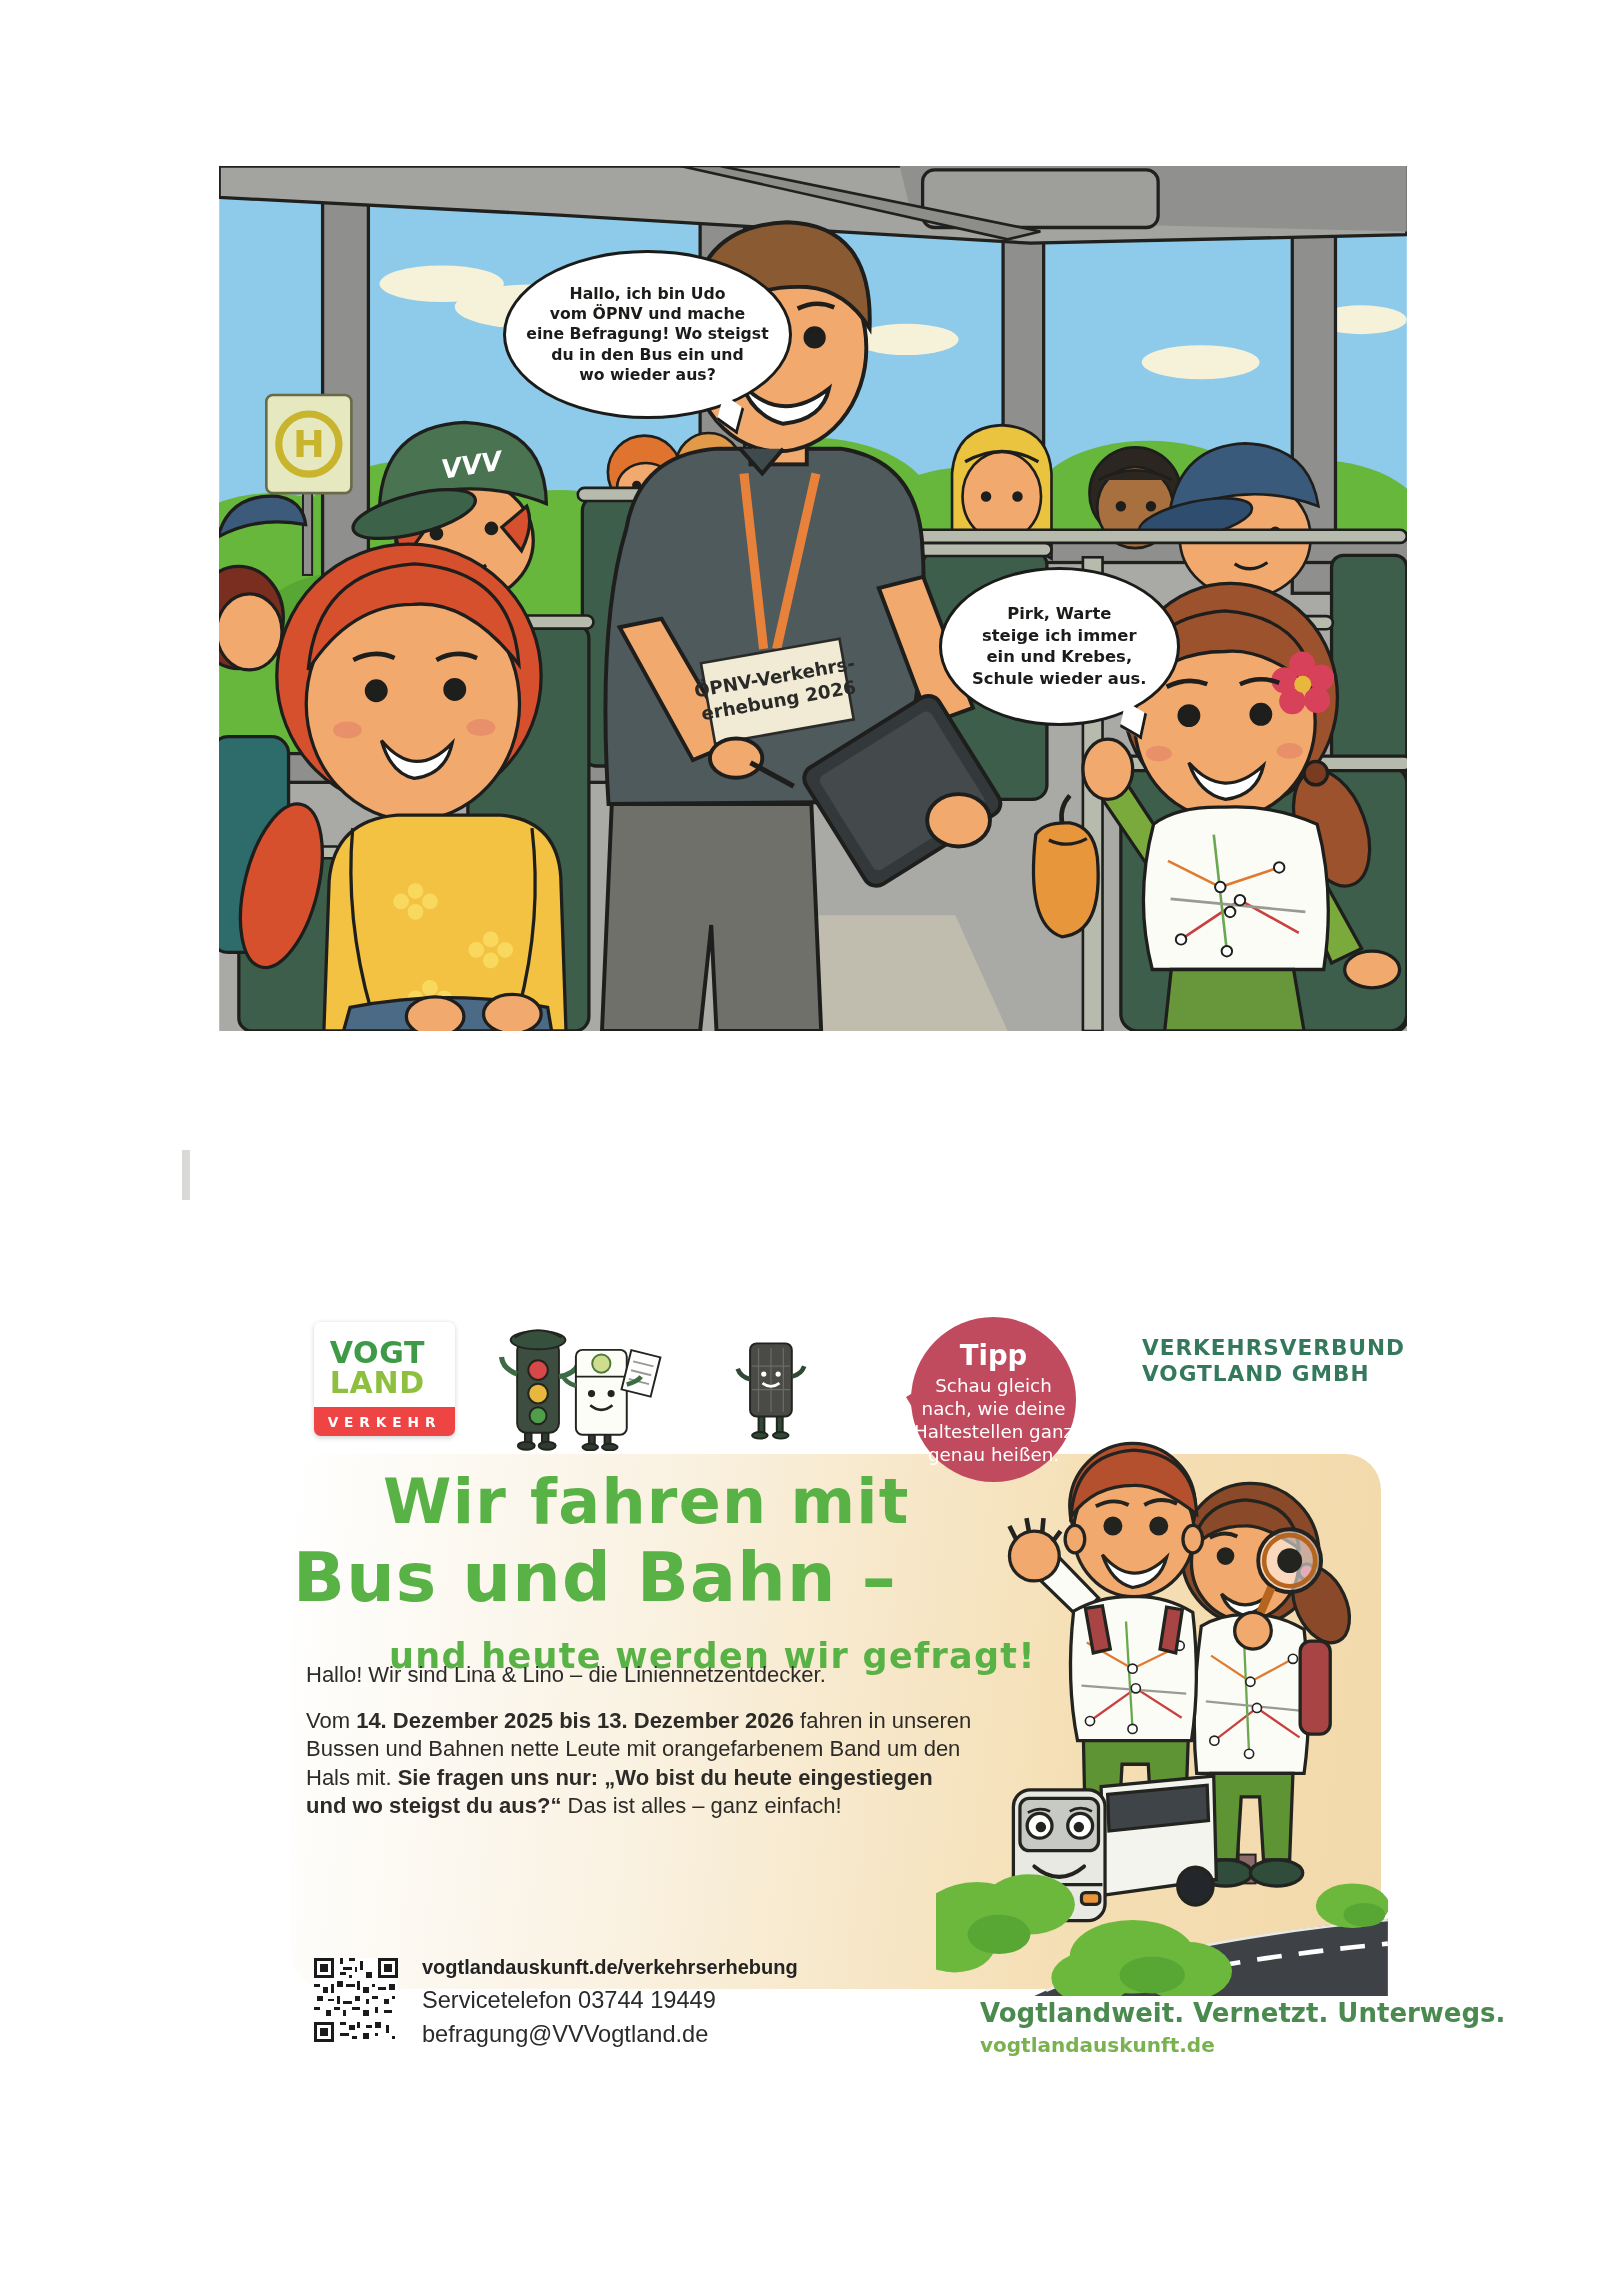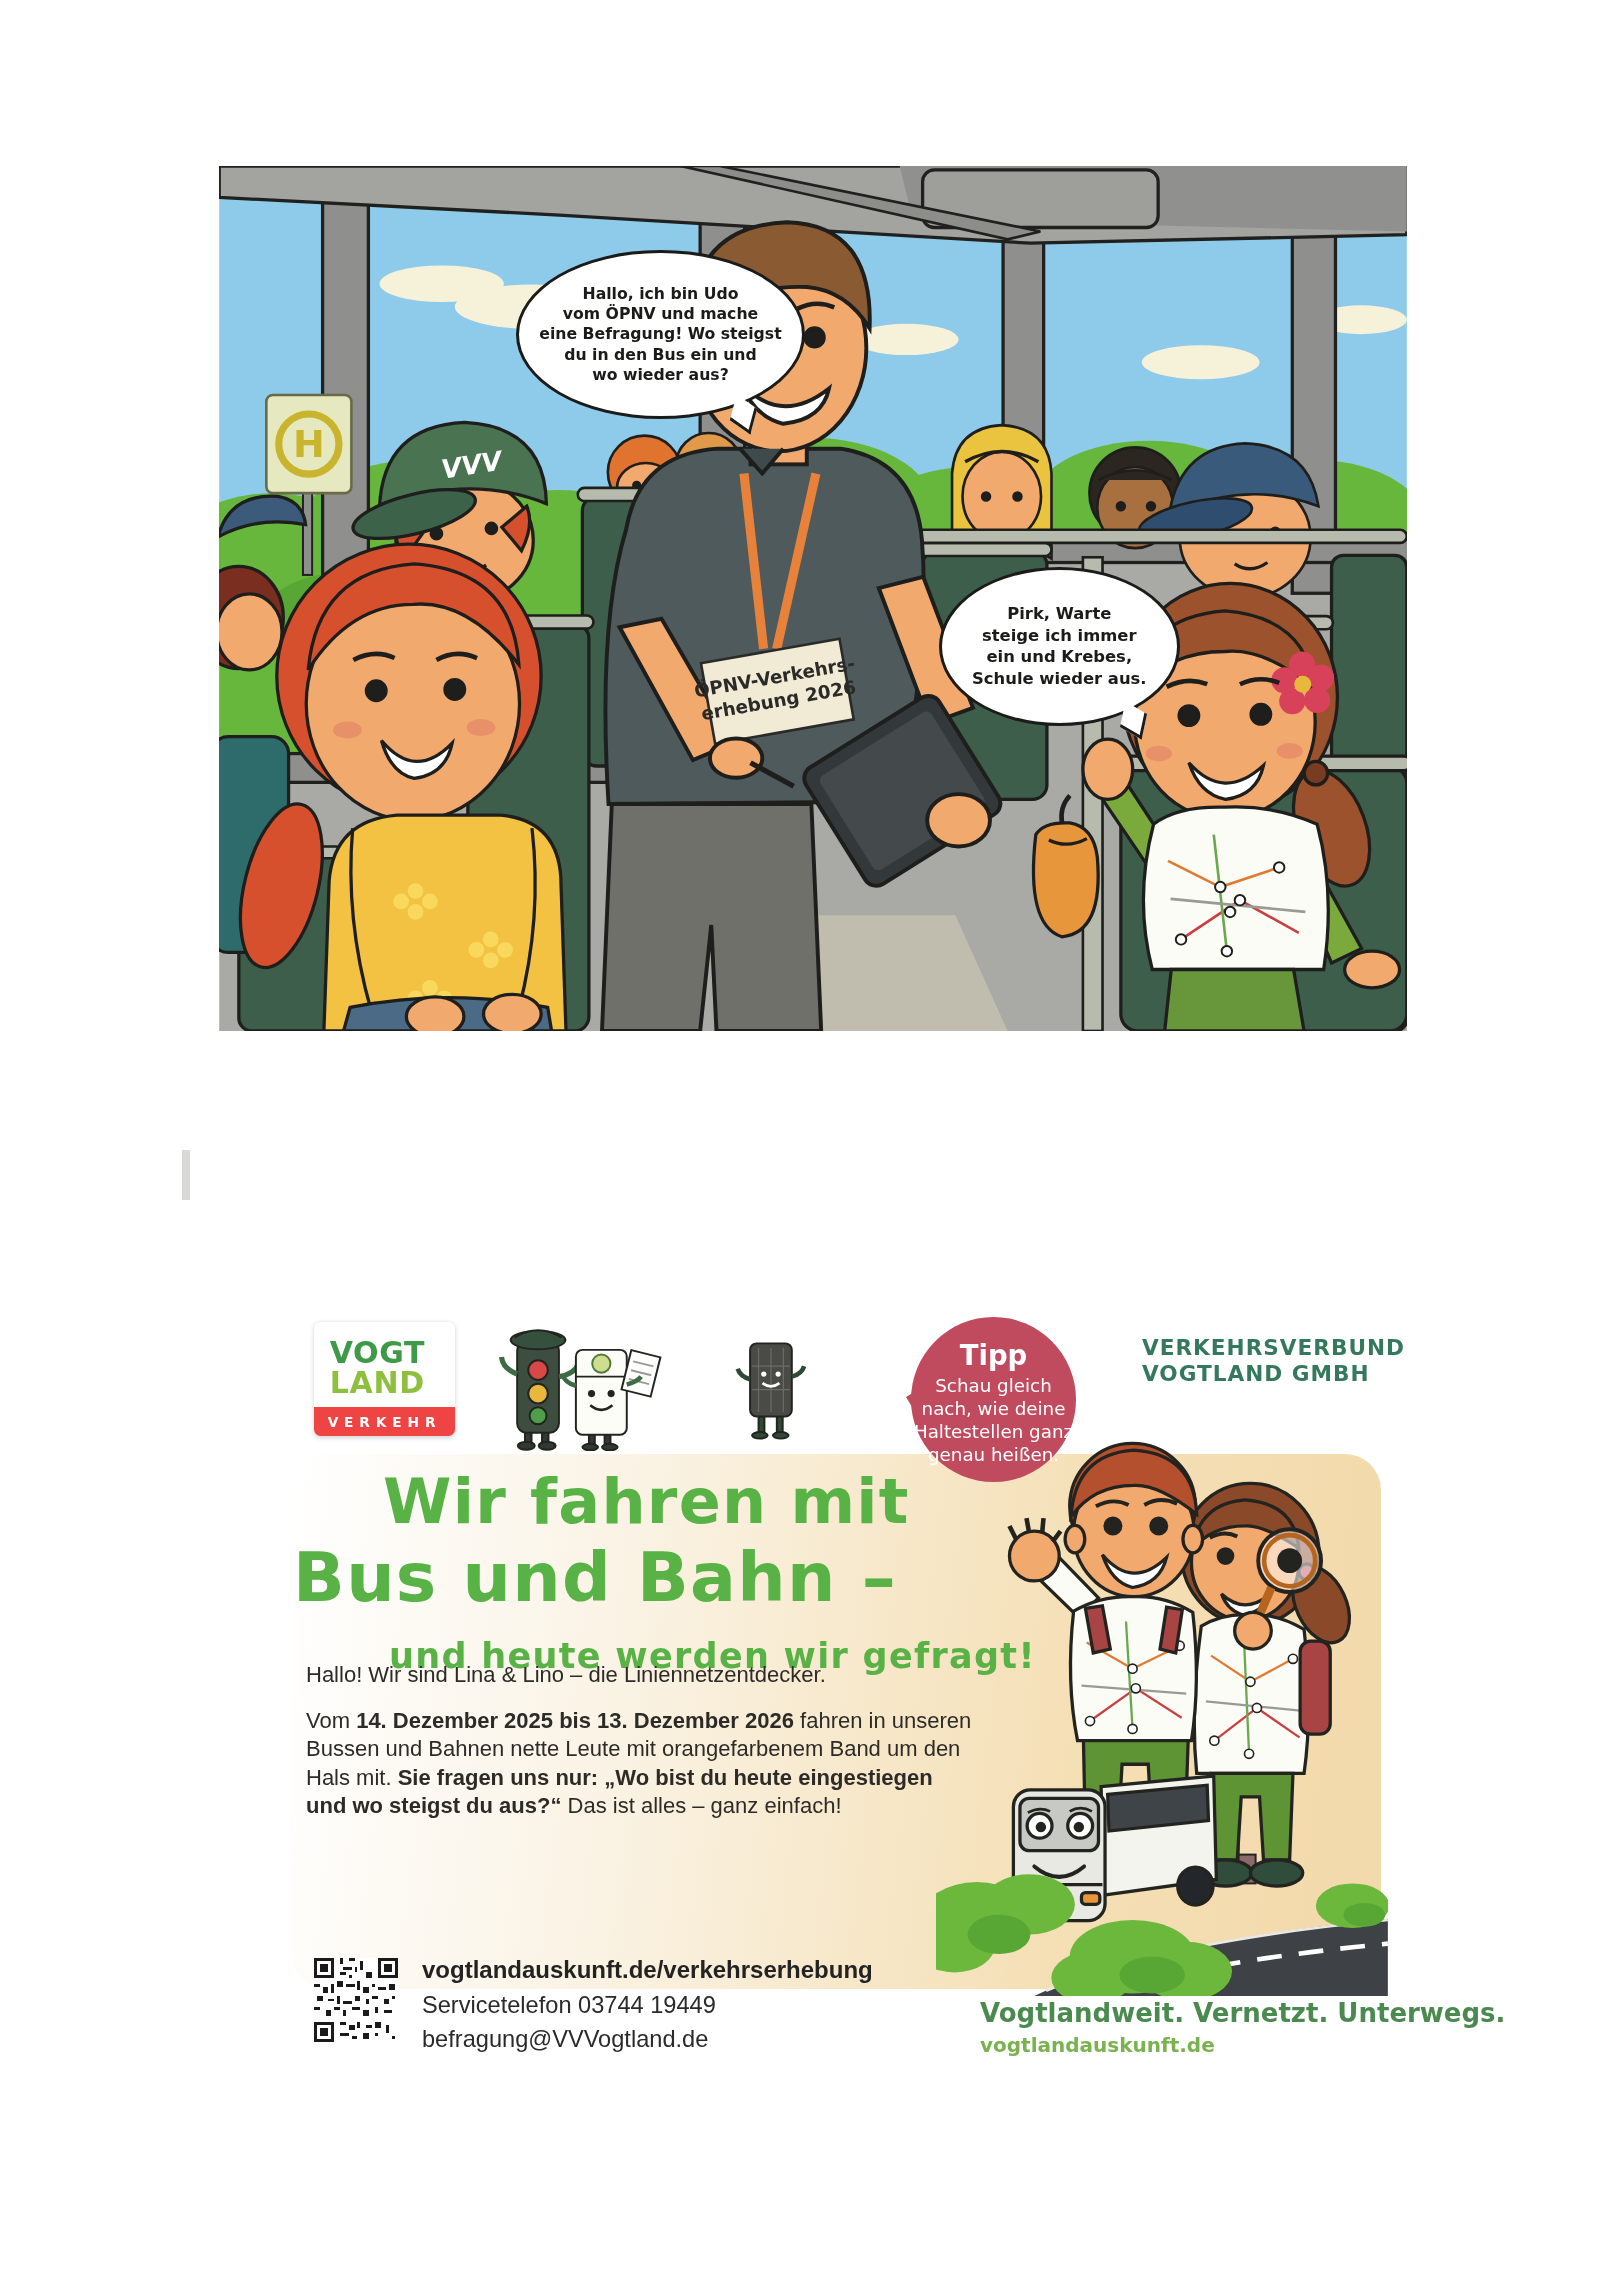--- a/index.html
+++ b/index.html
@@ -7,21 +7,21 @@
         font-family:"Liberation Sans",sans-serif;color:#2d2b28;}
 
   
   .comic{position:absolute;left:219px;top:166px;width:1188px;height:865px;}
   .comic svg{position:absolute;left:0;top:0;width:100%;height:100%;}
   .bubble{position:absolute;background:#fff;border:3.3px solid #1b1b19;border-radius:50%;
           display:flex;align-items:center;justify-content:center;text-align:center;
           white-space:pre-line;font-weight:700;color:#1b1b19;
           font-family:"DejaVu Sans",sans-serif;z-index:5;}
   .bubble .tail{position:absolute;width:22px;height:22px;background:#fff;}
-  .bubble1{left:297px;top:84px;width:257px;height:145px;font-size:15.7px;line-height:1.3;padding:9.2px 13px;}
+  .bubble1{left:284px;top:84px;width:257px;height:145px;font-size:15.7px;line-height:1.3;padding:9.2px 13px;}
   .bubble1 .tail{bottom:-11px;right:46px;transform:rotate(35deg) skewX(20deg);
                  border-right:3.3px solid #1b1b19;border-bottom:3.3px solid #1b1b19;}
   .bubble2{left:720px;top:401px;width:211px;height:137px;font-size:16.4px;line-height:1.32;padding:7.9px 11.8px;}
   .bubble2 .tail{bottom:-9.8px;right:31px;transform:rotate(30deg) skewX(18deg);
                  border-right:3.3px solid #1b1b19;border-bottom:3.3px solid #1b1b19;}
 
   
   .beige{position:absolute;left:291px;top:1454px;width:1090px;height:535px;border-radius:36px;
          background:linear-gradient(97deg,rgba(247,238,221,0) 0%,rgba(246,233,207,.55) 30%,
                     rgba(244,221,176,.95) 72%,#f2d9ab 100%);z-index:1;}
@@ -46,21 +46,21 @@
            font-weight:800;font-size:21.6px;line-height:1.2;letter-spacing:1px;z-index:2;}
   .hl{position:absolute;font-family:"DejaVu Sans",sans-serif;font-weight:800;z-index:2;letter-spacing:1.3px;}
   .hl1{left:383px;top:1465px;font-size:62px;}
   .hl2{left:293px;top:1538px;font-size:68px;}
   .hl3{left:389px;top:1636px;font-size:35px;}
   .bodytext{position:absolute;left:306px;top:1661px;width:668px;font-size:22px;line-height:1.29;z-index:2;}
   .bodytext p{margin:0 0 17.7px 0;}
   .bodytext b{font-weight:700;}
   .qr{position:absolute;left:314px;top:1958px;width:84px;height:84px;z-index:2;}
   .contact{position:absolute;left:422px;top:1956px;z-index:2;}
-  .contact .c1{display:block;font-size:24px;font-weight:700;color:#232323;margin-bottom:7.9px;}
+  .contact .c1{display:block;font-size:20px;font-weight:700;color:#232323;margin-bottom:7.9px;}
   .contact .c2,.contact .c3{display:block;font-size:23.6px;color:#2a2a2a;margin-bottom:7.2px;}
   .lino{position:absolute;left:936px;top:1433px;width:452px;height:563px;z-index:2;}
   .slogan{position:absolute;left:980px;top:1998px;font-size:26px;z-index:3;
           font-family:"DejaVu Sans",sans-serif;}
   .slogan .s1{font-weight:800;}
   .slogan .s2{font-weight:600;}
   .site{position:absolute;left:980px;top:2033px;font-size:20px;font-weight:600;z-index:3;
         font-family:"DejaVu Sans",sans-serif;}
   .sliver{position:absolute;left:182px;top:1150px;width:7.9px;height:50px;background:#d9d9d7;z-index:0;}
   svg text{font-family:"DejaVu Sans",sans-serif;}

